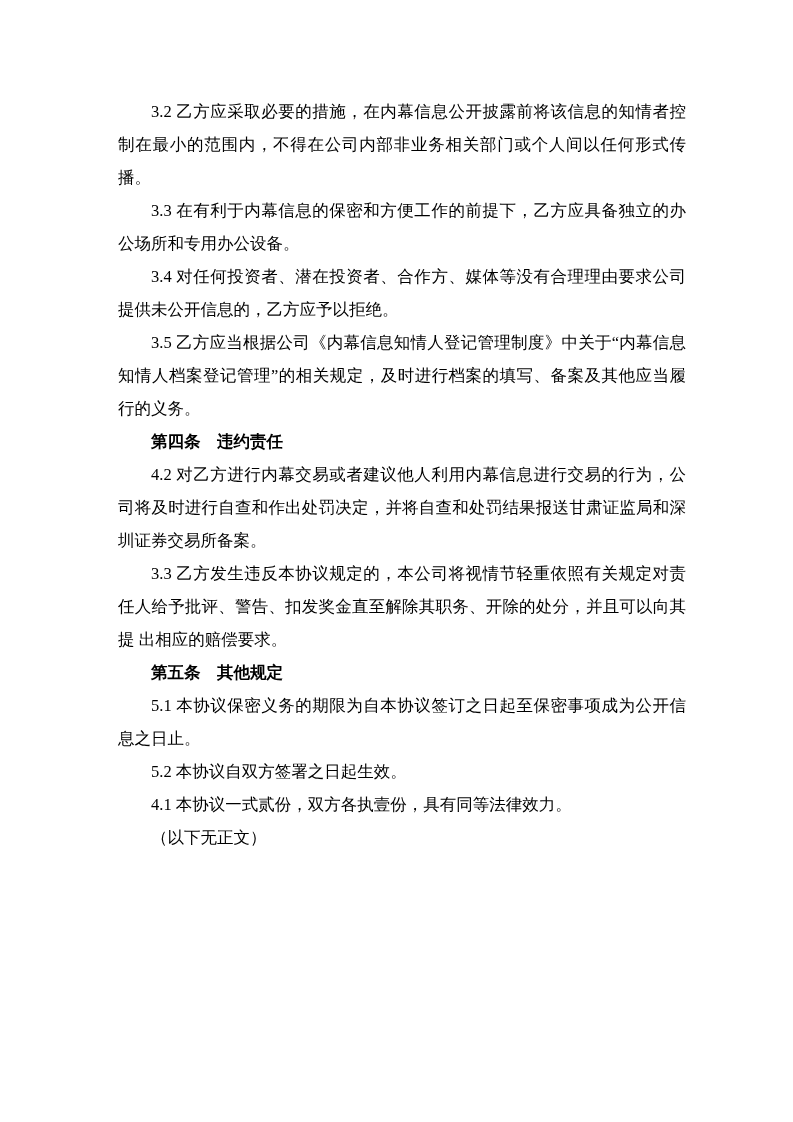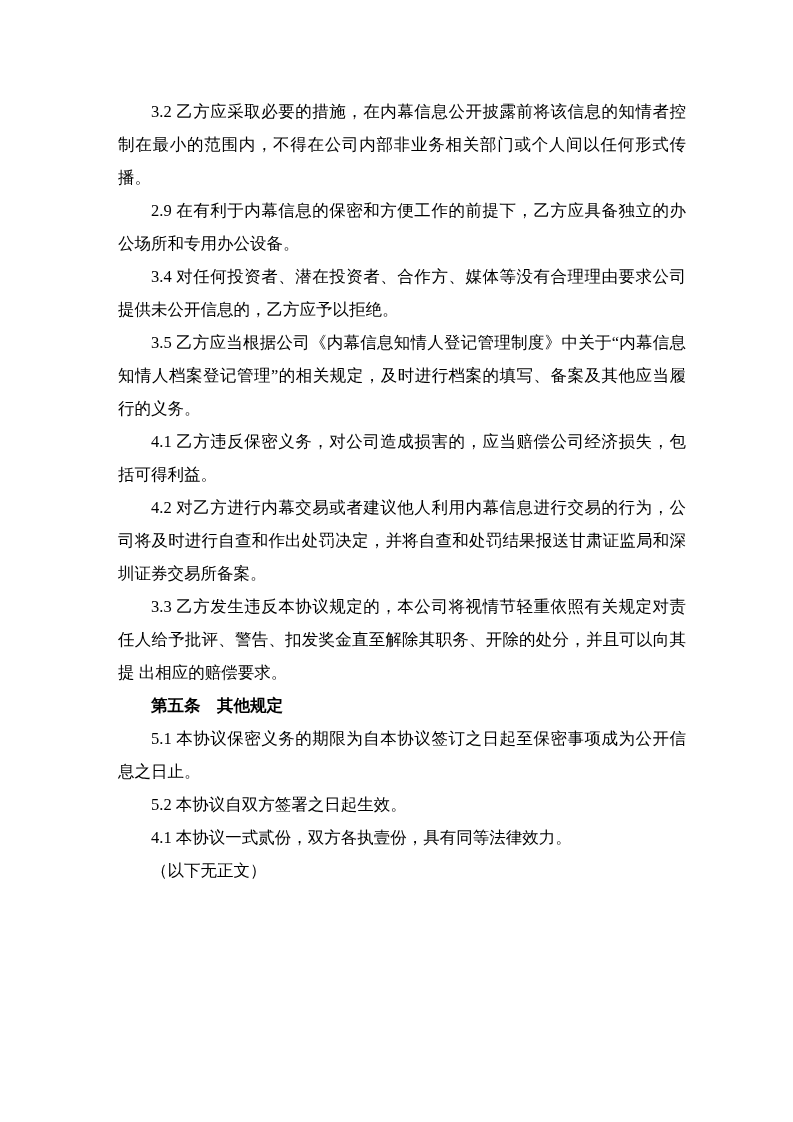--- a/index.html
+++ b/index.html
@@ -43,24 +43,24 @@
       font-weight: bold;
       text-align: left;
     }
   </style>
 </head>
 <body>
 
 <div class="page">
   <div class="doc-body">
     <p class="para">3.2 乙方应采取必要的措施，在内幕信息公开披露前将该信息的知情者控制在最小的范围内，不得在公司内部非业务相关部门或个人间以任何形式传播。</p>
-    <p class="para">2.9 在有利于内幕信息的保密和方便工作的前提下，乙方应具备独立的办公场所和专用办公设备。</p>
+    <p class="para">3.3 在有利于内幕信息的保密和方便工作的前提下，乙方应具备独立的办公场所和专用办公设备。</p>
     <p class="para">3.4 对任何投资者、潜在投资者、合作方、媒体等没有合理理由要求公司提供未公开信息的，乙方应予以拒绝。</p>
     <p class="para">3.5 乙方应当根据公司《内幕信息知情人登记管理制度》中关于“内幕信息知情人档案登记管理”的相关规定，及时进行档案的填写、备案及其他应当履行的义务。</p>
-    <p class="para">4.1 乙方违反保密义务，对公司造成损害的，应当赔偿公司经济损失，包括可得利益。</p>
+    <p class="para heading">第四条　违约责任</p>
     <p class="para">4.2 对乙方进行内幕交易或者建议他人利用内幕信息进行交易的行为，公司将及时进行自查和作出处罚决定，并将自查和处罚结果报送甘肃证监局和深圳证券交易所备案。</p>
     <p class="para">3.3 乙方发生违反本协议规定的，本公司将视情节轻重依照有关规定对责任人给予批评、警告、扣发奖金直至解除其职务、开除的处分，并且可以向其提 出相应的赔偿要求。</p>
     <p class="para heading">第五条　其他规定</p>
     <p class="para">5.1 本协议保密义务的期限为自本协议签订之日起至保密事项成为公开信息之日止。</p>
     <p class="para">5.2 本协议自双方签署之日起生效。</p>
     <p class="para">4.1 本协议一式贰份，双方各执壹份，具有同等法律效力。</p>
     <p class="para">（以下无正文）</p>
   </div>
 </div>
 

